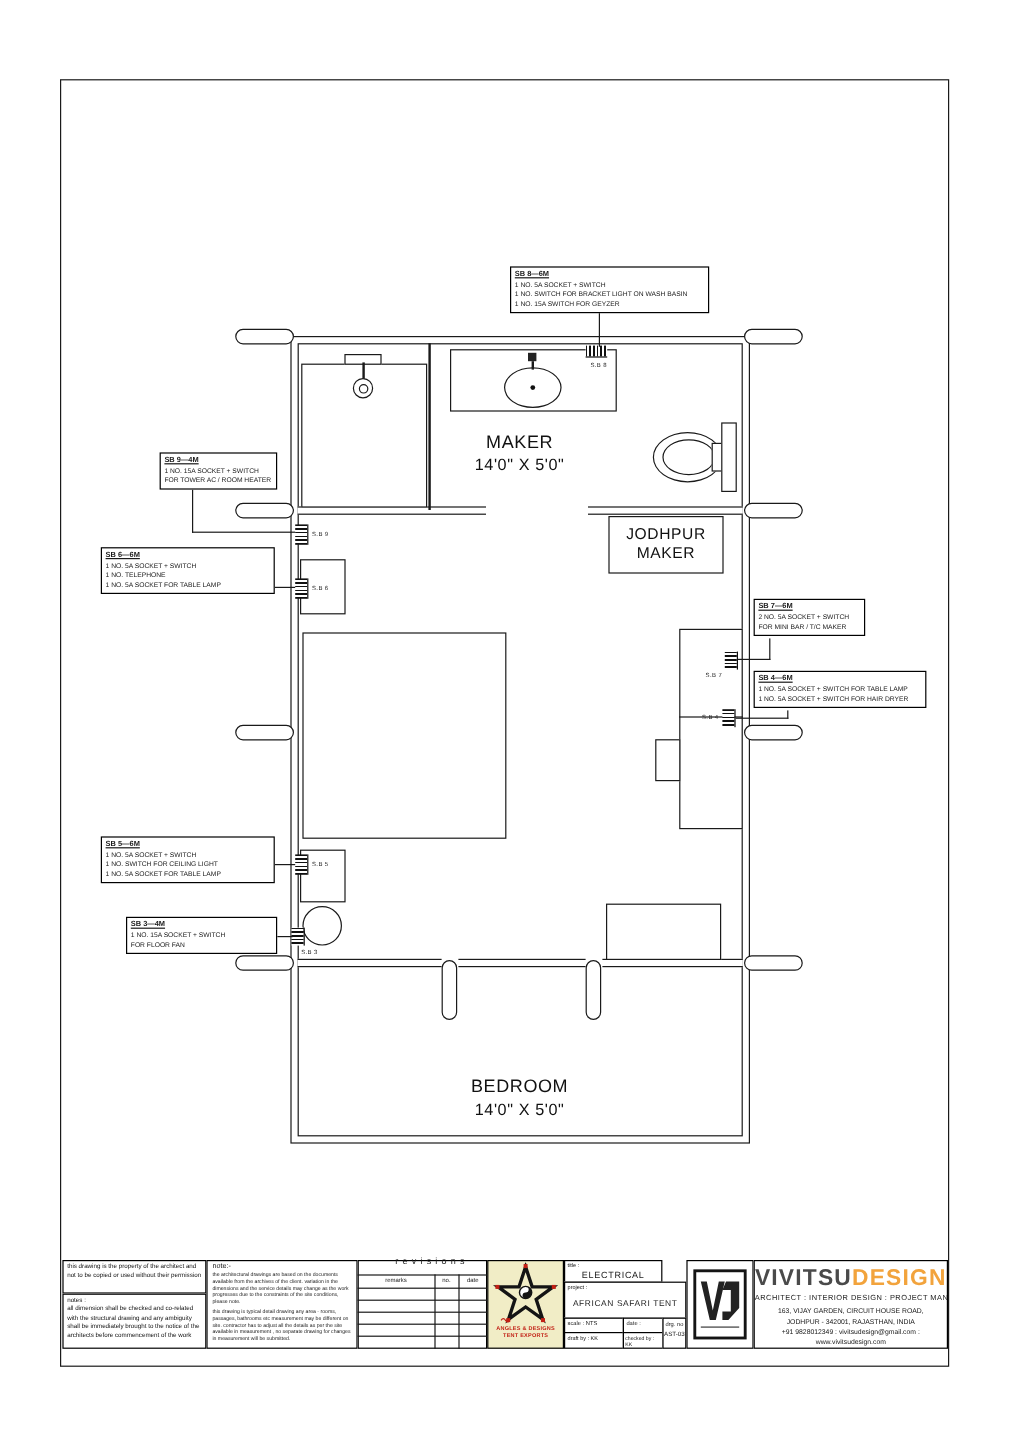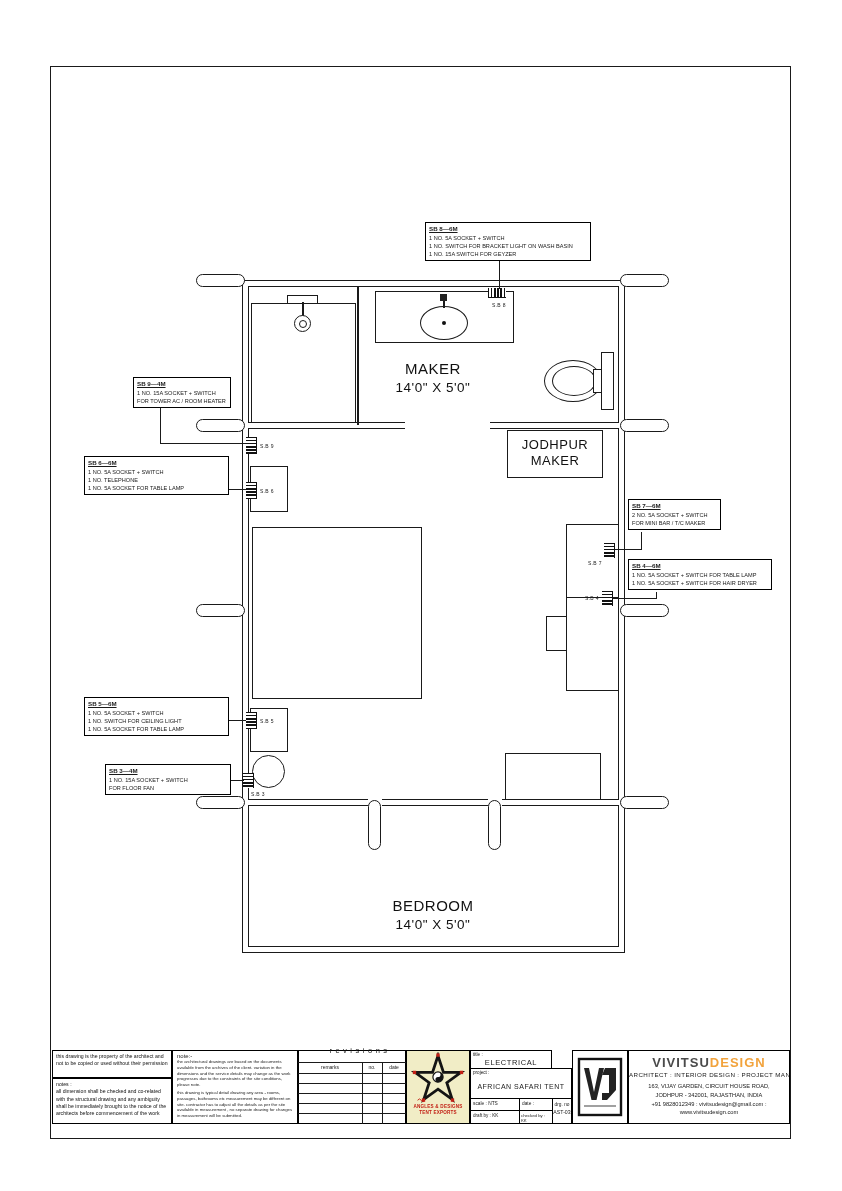--- a/index.html
+++ b/index.html
@@ -23,21 +23,21 @@
   .co .t { font-size:6.2px; font-weight:bold; text-decoration:underline; }
   .rl { position:absolute; text-align:center; font-size:15px; letter-spacing:.5px; color:#111; }
   .rl .dim { font-size:13.5px; margin-top:3px; letter-spacing:.5px; }
   .circ { position:absolute; border:1.5px solid #1a1a1a; border-radius:50%; background:#fff; }
   
   .cell { position:absolute; border:1px solid #000; background:#fff; overflow:hidden; }
   .tiny { font-size:5.2px; line-height:1.4; color:#111; }
   .fine { font-size:4.3px; line-height:1.35; color:#222; }
   .lbl  { font-size:4.6px; color:#111; }
   .ctr  { text-align:center; }
-  .brandname { font-size:13px; font-weight:bold; letter-spacing:1px; white-space:nowrap; }
+  .brandname { font-size:19px; font-weight:bold; letter-spacing:1px; white-space:nowrap; }
   .brandtag { font-size:6.2px; letter-spacing:.4px; margin-top:1px; white-space:nowrap; }
   .addr { font-size:5.7px; line-height:1.55; margin-top:4px; }
   .revhead { font-size:7.5px; letter-spacing:3.5px; text-align:center; padding-top:1px; }
   .revcol { font-size:5px; text-align:center; padding-top:1px; }
   .logobox { background:#f1edc6; }
   .logotxt { color:#c22015; font-size:4.6px; font-weight:bold; text-align:center; line-height:1.3; letter-spacing:.2px; }
 </style>
 </head>
 <body>
 

